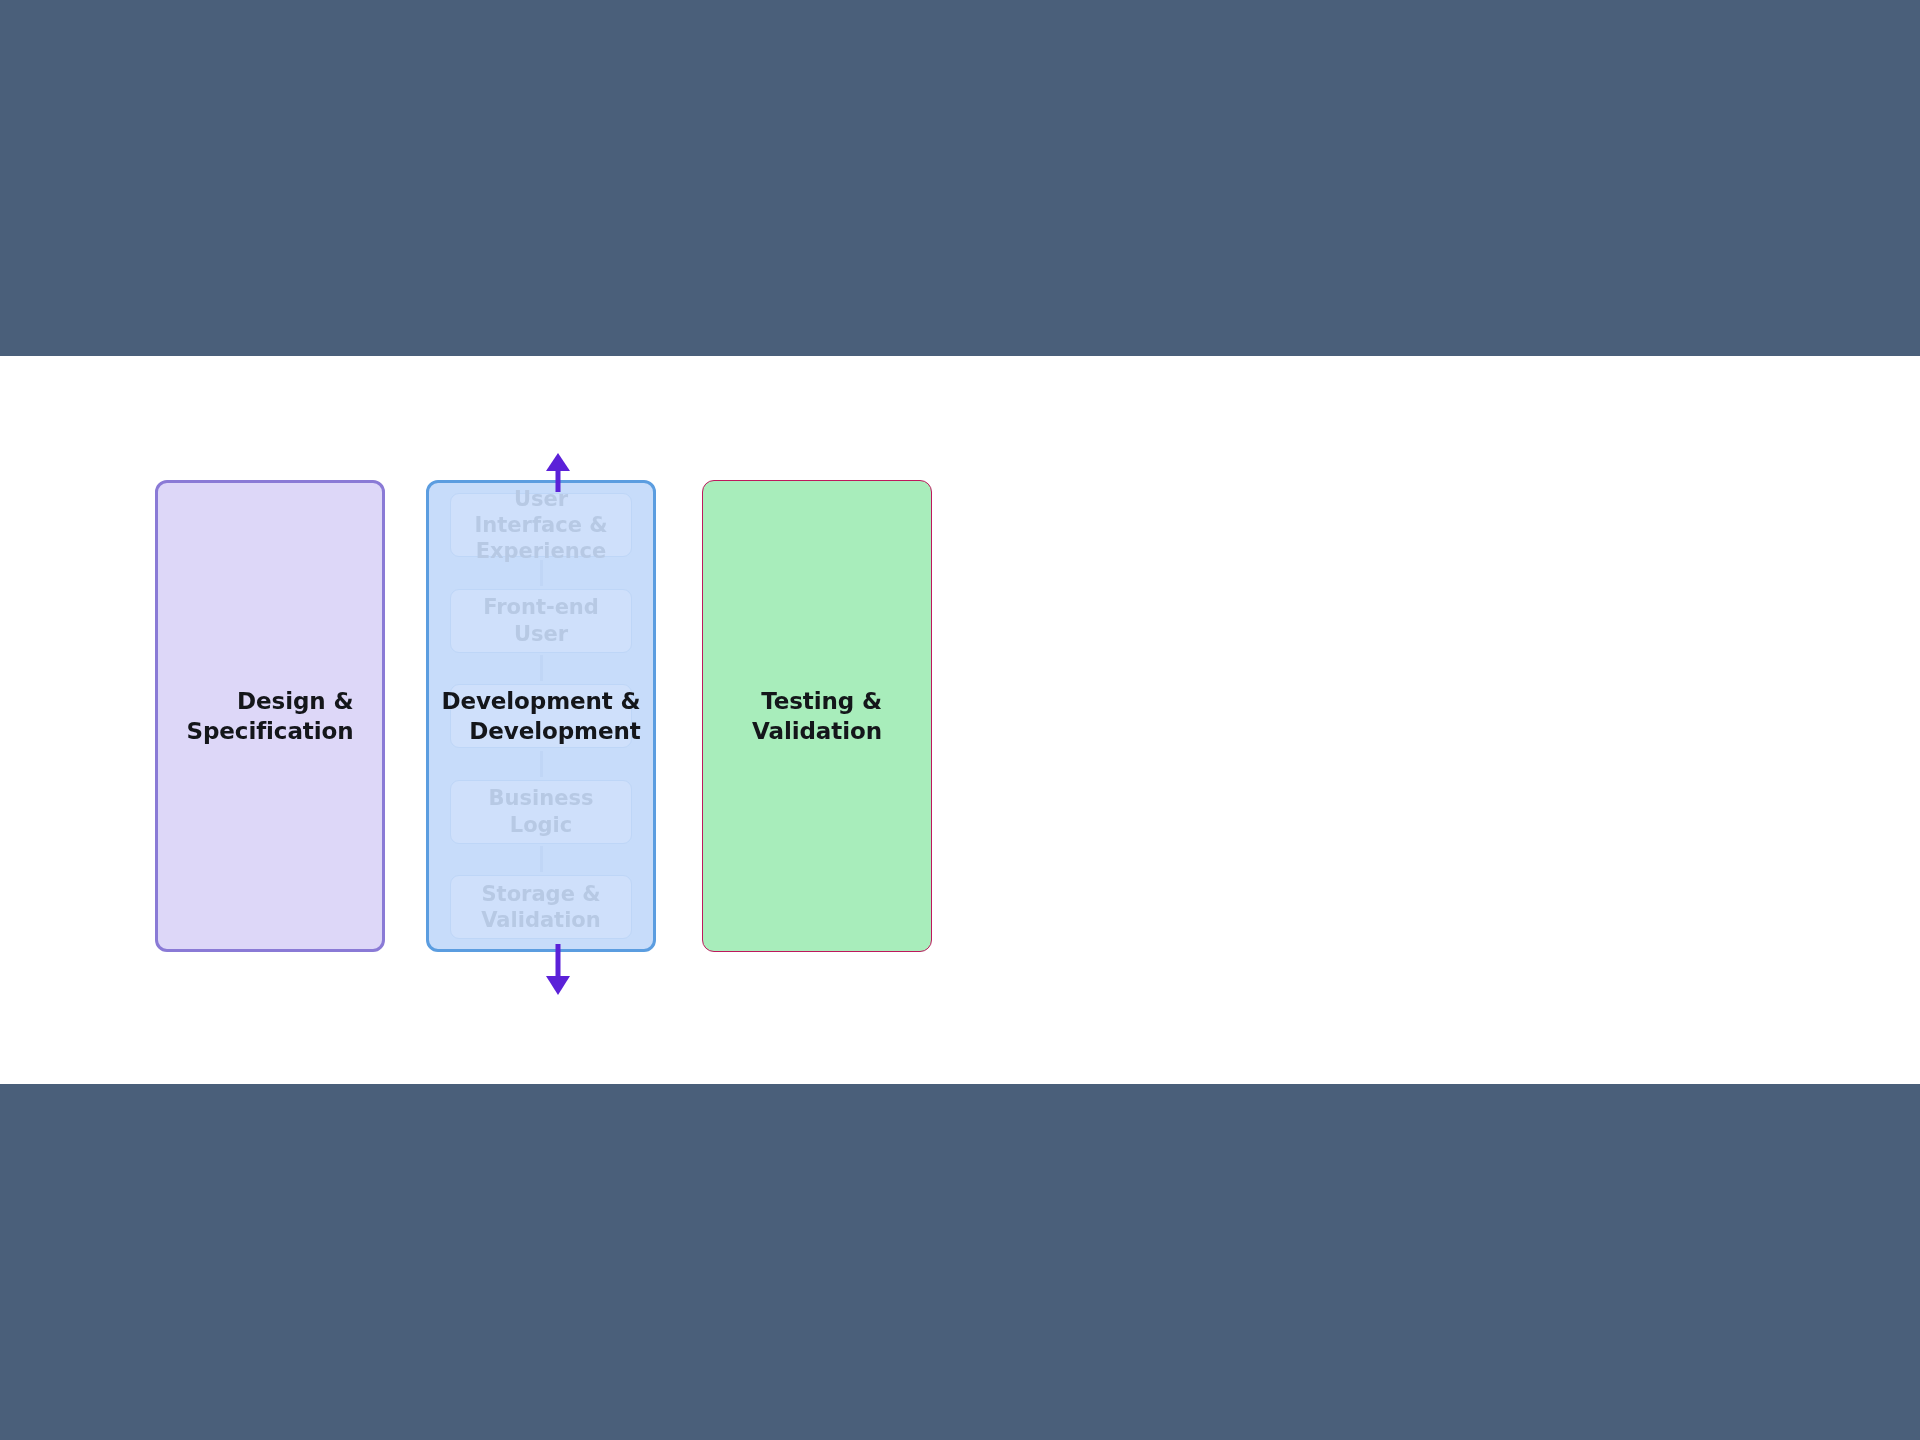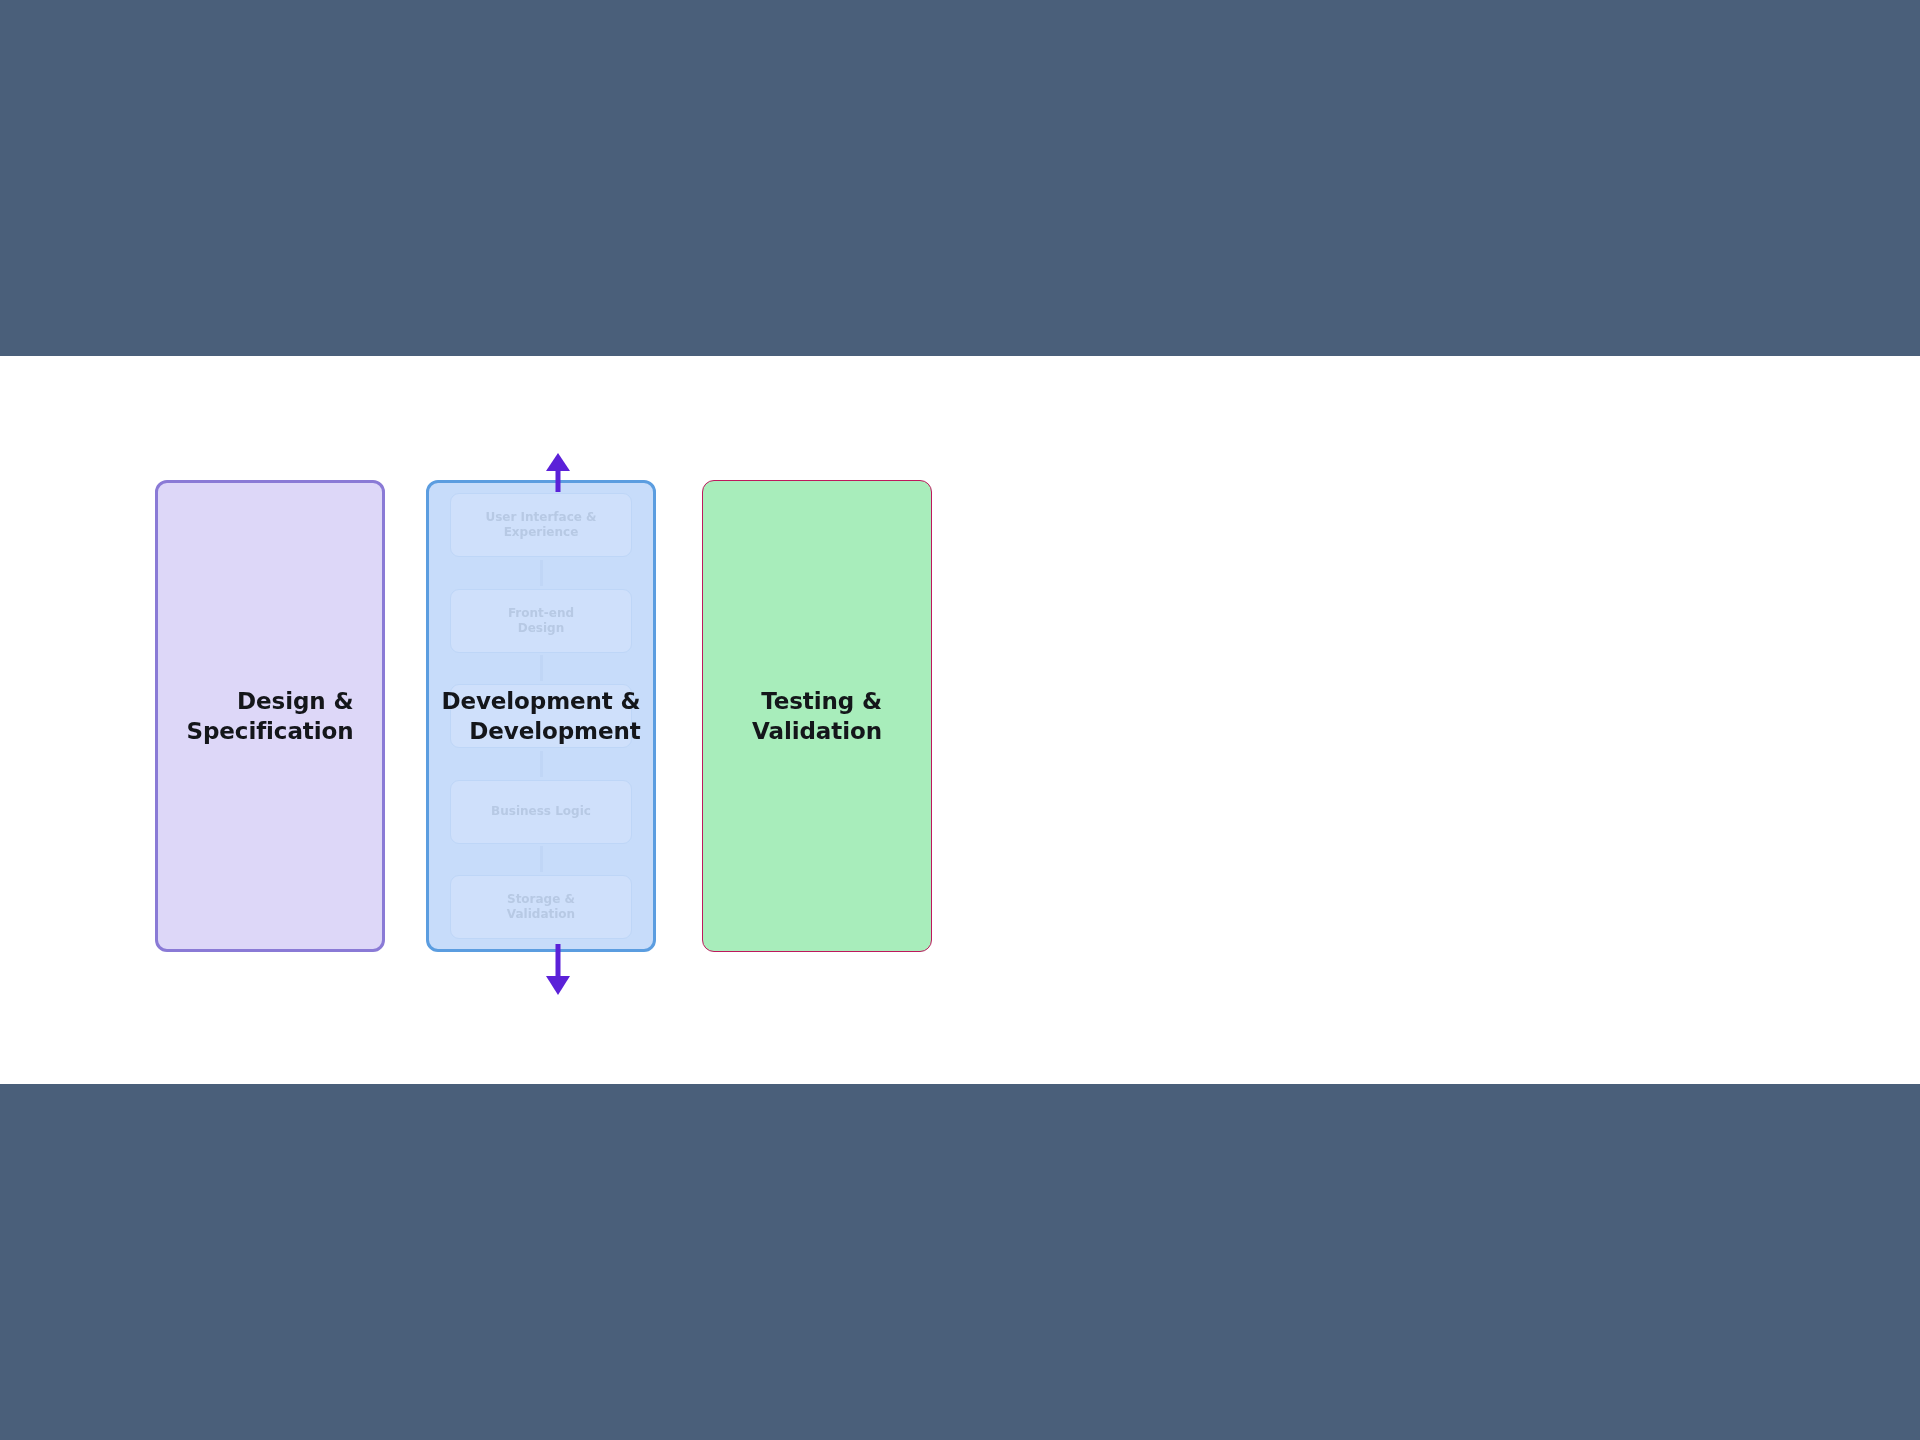--- a/index.html
+++ b/index.html
@@ -100,21 +100,21 @@
     height: 64px;
     border-radius: 9px;
     border: 1.5px solid #bed6f7;
     background: #cfe0fb;
     display: flex;
     align-items: center;
     justify-content: center;
     box-sizing: border-box;
   }
   .subbox-label {
-    font-size: 12px;
+    font-size: 21px;
     font-weight: bold;
     line-height: 1.24;
     text-align: center;
     color: #b7c9e4;
     padding: 0 6px;
   }
   .connector {
     width: 3px;
     height: 26px;
     background: #c0d6f6;
@@ -151,21 +151,21 @@
     <div class="stage stage-dev">
       <div class="substack">
 
         <div class="subbox">
           <div class="subbox-label"><span>User Interface &amp;</span><br><span>Experience</span></div>
         </div>
 
         <div class="connector"></div>
 
         <div class="subbox">
-          <div class="subbox-label"><span>Front-end</span><br><span>Design</span></div>
+          <div class="subbox-label"><span>Front-end</span><br><span>User</span></div>
         </div>
 
         <div class="connector"></div>
 
         <div class="subbox">
           <div class="subbox-label"></div>
         </div>
 
         <div class="connector"></div>
 

